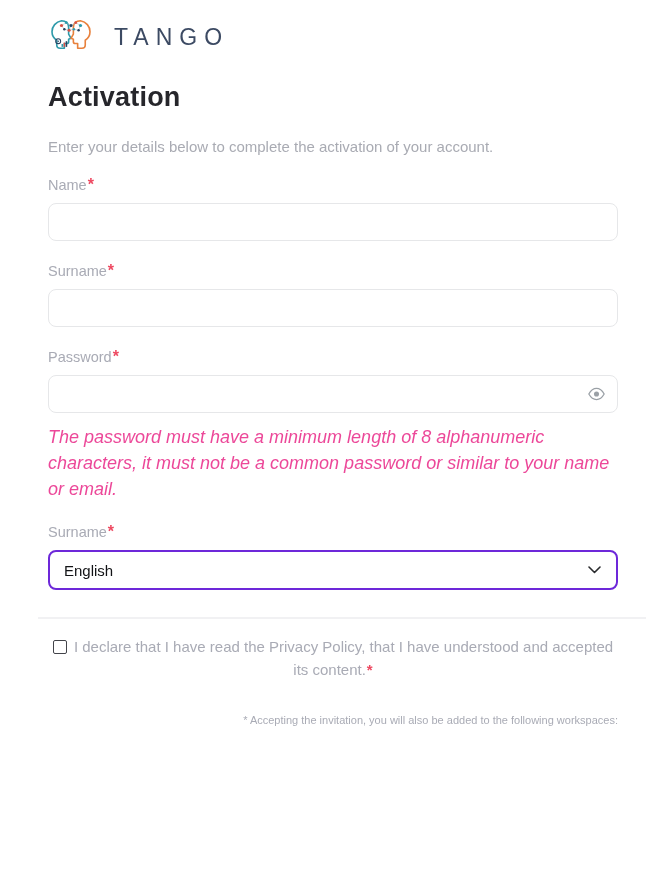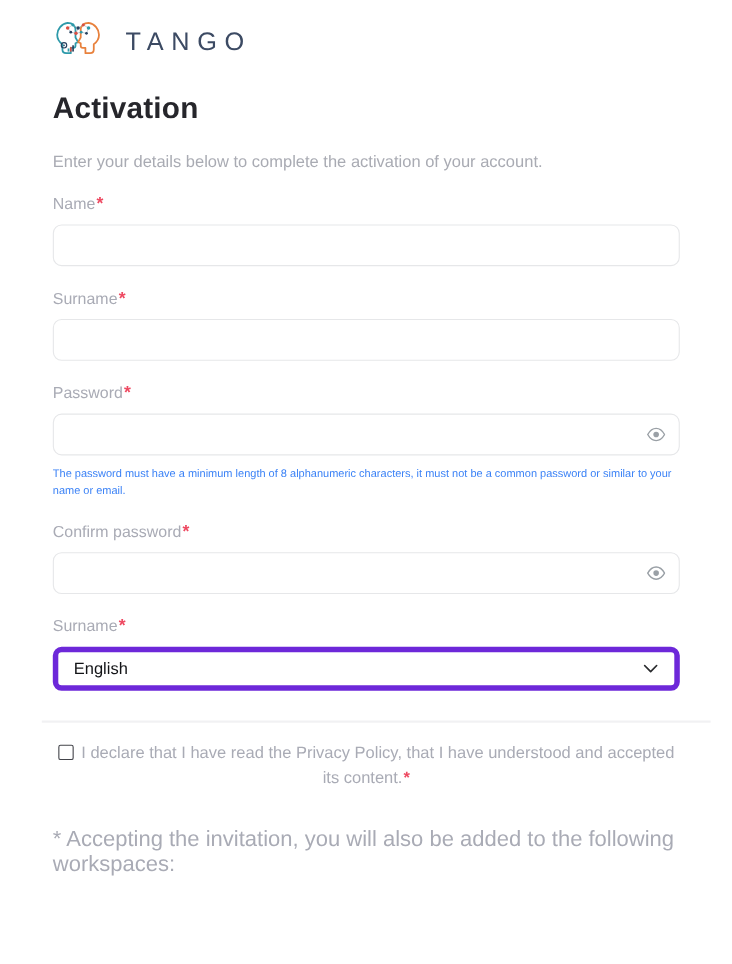--- a/index.html
+++ b/index.html
@@ -60,31 +60,32 @@
     top: 50%;
     transform: translateY(-50%);
     background: none;
     border: none;
     padding: 2px;
     cursor: pointer;
     line-height: 0;
   }
   .helper {
     margin-top: 11px;
-    font-size: 10px;
-    color: #3b82f6;
+    font-size: 18px;
+    color: #ec4899;
     line-height: 1.45;
     max-width: 570px;
+    font-style: italic;
   }
 
   
   .select-box {
     margin-top: 9px;
     height: 40px;
-    border: 5px solid #6d28d9;
+    border: 2px solid #6d28d9;
     border-radius: 8px;
     display: flex;
     align-items: center;
     justify-content: space-between;
     padding: 0 15px 0 14px;
     font-size: 15px;
     color: #121316;
     cursor: pointer;
     background: #ffffff;
   }
@@ -111,21 +112,21 @@
     height: 14px;
     border: 1.6px solid #43444a;
     border-radius: 2px;
     background: #ffffff;
     vertical-align: -2px;
     margin-right: 7px;
     cursor: pointer;
   }
 
   
-  .workspace-note { margin-top: 33px; font-size: 20px; color: #a9abb5; }
+  .workspace-note { margin-top: 33px; font-size: 11px; color: #a9abb5; text-align: right; }
 </style>
 </head>
 <body>
 
 <div class="container">
 
   <div class="logo-row">
     <span class="logo-mark">
       <svg width="46" height="38" viewBox="0 0 48 40" fill="none">
         <path d="M14 5 C8 6 4 11 4 16.5 C4 20.5 6 23.5 9 25.5 L9 30.5 C9 32.5 10.5 34 12.5 34 L17 34 L17 29 L19.5 29 C20.6 29 21.5 28.1 21.5 27 L21.5 24.5 L24 23.5 L21.5 19 L21.5 12 C21.5 7.5 18.5 5 14 5 Z" stroke="#2e9aaa" stroke-width="1.7" stroke-linejoin="round"></path>
@@ -186,32 +187,20 @@
       <button class="eye-btn">
         <svg width="17" height="14" viewBox="0 0 20 15">
           <path d="M1 7.5 C3.5 3 6.5 1 10 1 C13.5 1 16.5 3 19 7.5 C16.5 12 13.5 14 10 14 C6.5 14 3.5 12 1 7.5 Z" fill="none" stroke="#9aa0a6" stroke-width="1.5"></path>
           <circle cx="10" cy="7.5" r="3" fill="#9aa0a6"></circle>
         </svg>
       </button>
     </div>
     <div class="helper">The password must have a minimum length of 8 alphanumeric characters, it must not be a common password or similar to your name or email.</div>
   </div>
 
-  <div class="form-group">
-    <span class="field-label">Confirm password</span><span class="req">*</span>
-    <div class="input-wrap">
-      <input class="text-input" type="password" style="">
-      <button class="eye-btn">
-        <svg width="17" height="14" viewBox="0 0 20 15">
-          <path d="M1 7.5 C3.5 3 6.5 1 10 1 C13.5 1 16.5 3 19 7.5 C16.5 12 13.5 14 10 14 C6.5 14 3.5 12 1 7.5 Z" fill="none" stroke="#9aa0a6" stroke-width="1.5"></path>
-          <circle cx="10" cy="7.5" r="3" fill="#9aa0a6"></circle>
-        </svg>
-      </button>
-    </div>
-  </div>
 
   <div class="form-group">
     <span class="field-label">Surname</span><span class="req">*</span>
     <div class="select-box">
       <span>English</span>
       <svg width="13" height="8" viewBox="0 0 13 8">
         <polyline points="1,1 6.5,6.5 12,1" fill="none" stroke="#2a2b2e" stroke-width="1.6" stroke-linecap="round" stroke-linejoin="round"></polyline>
       </svg>
     </div>
   </div>

